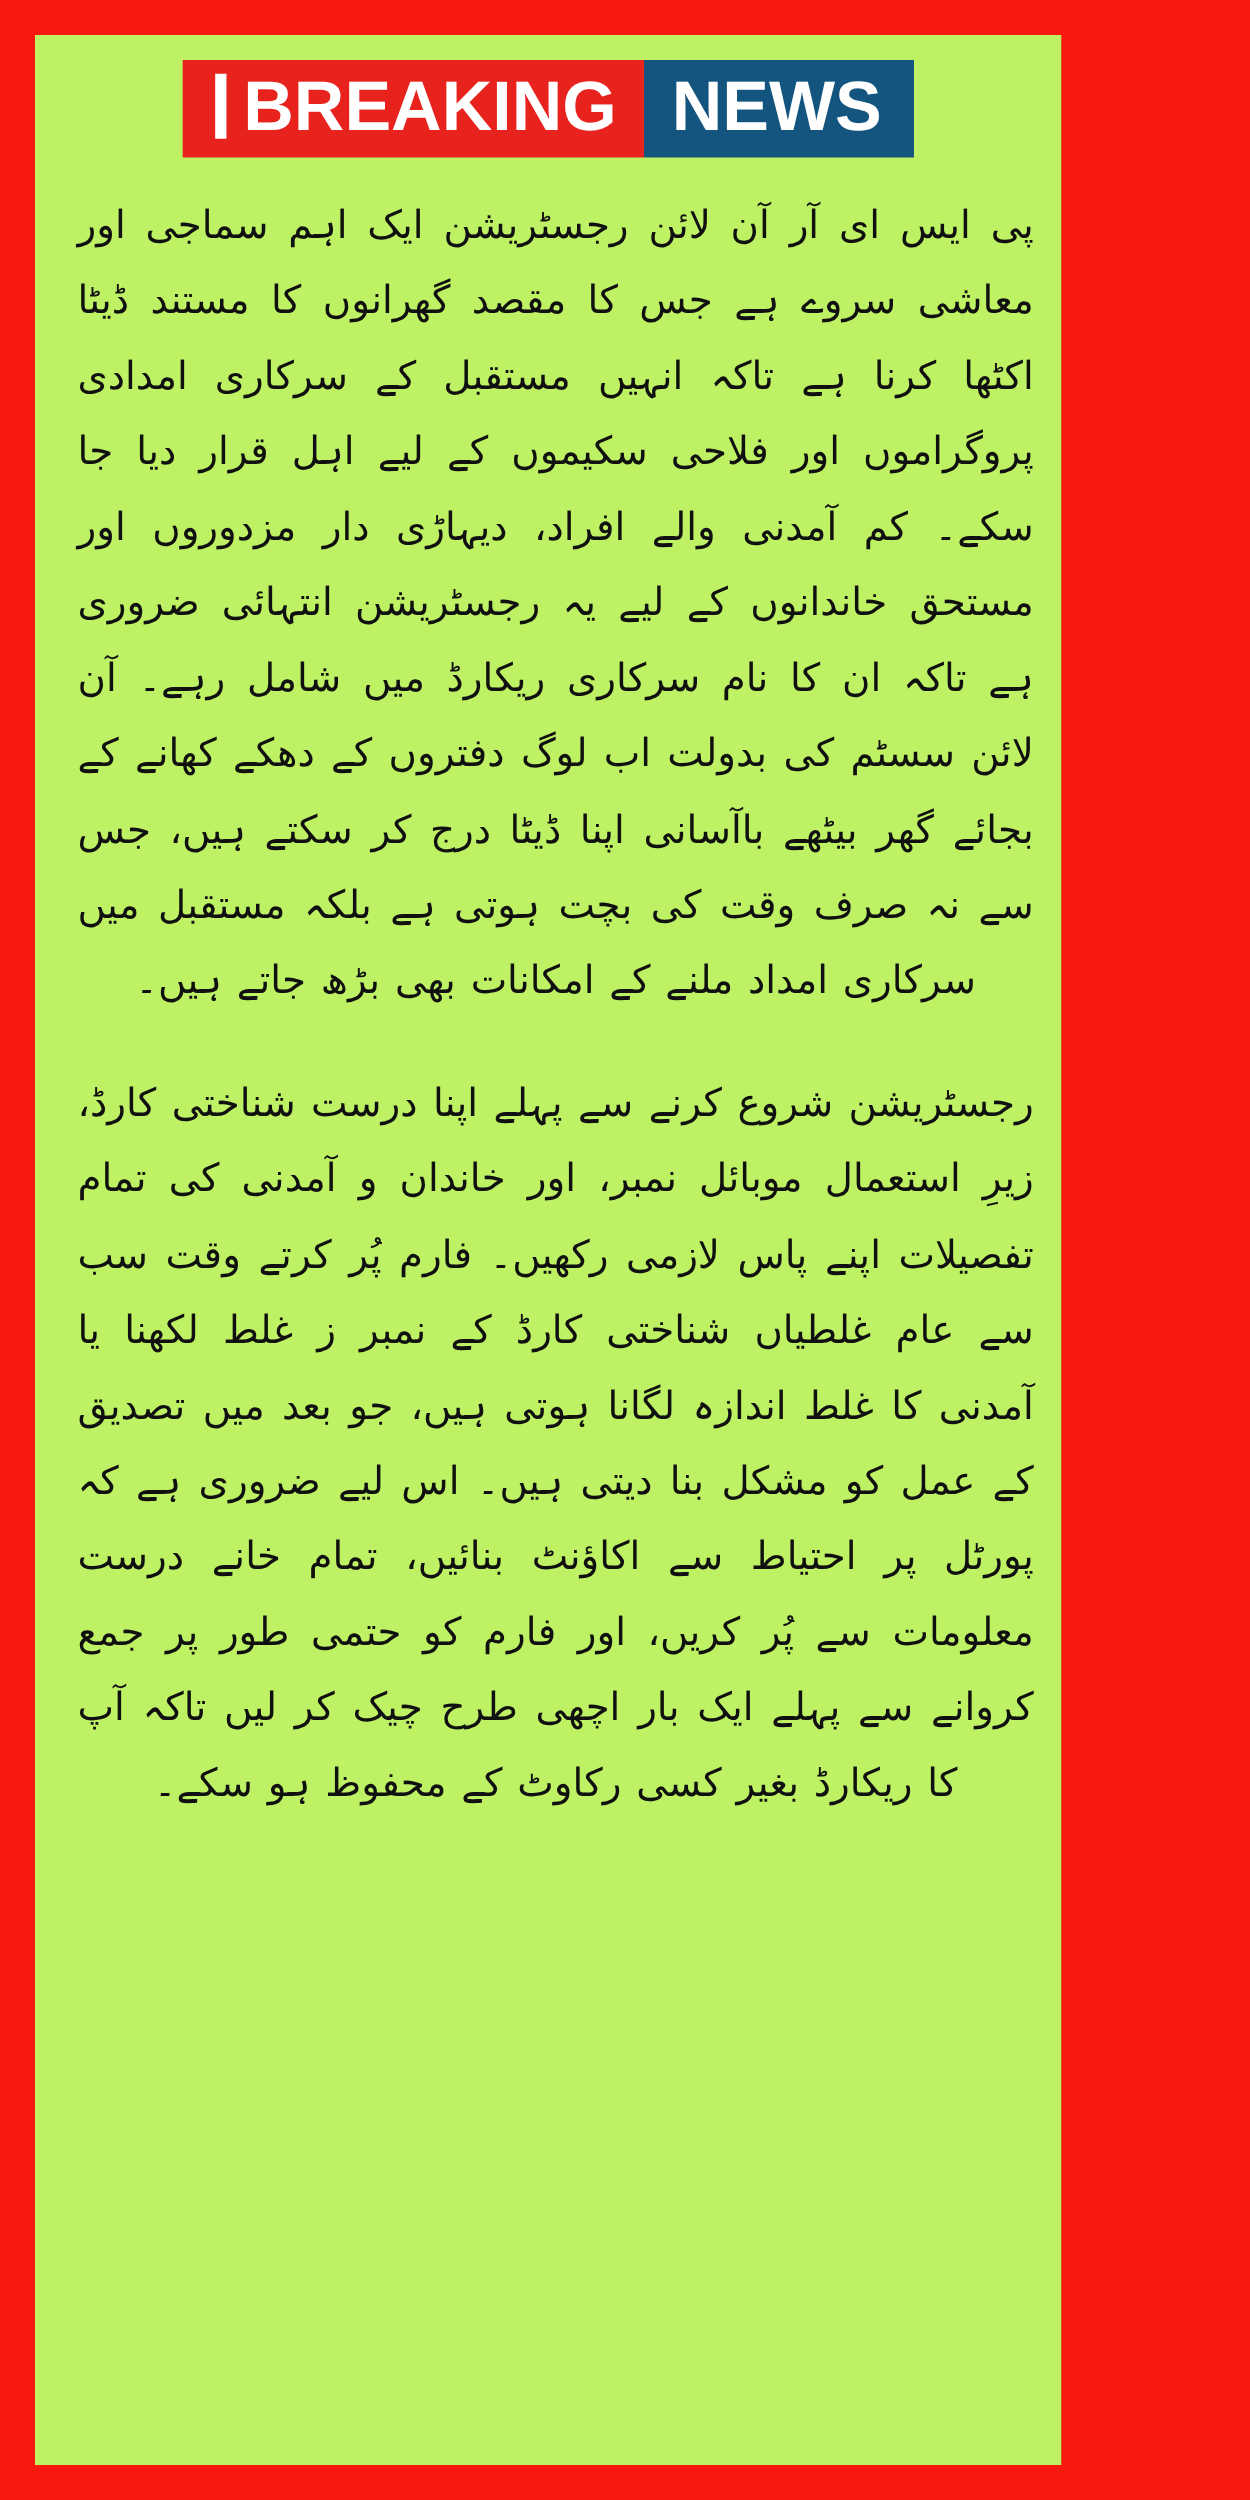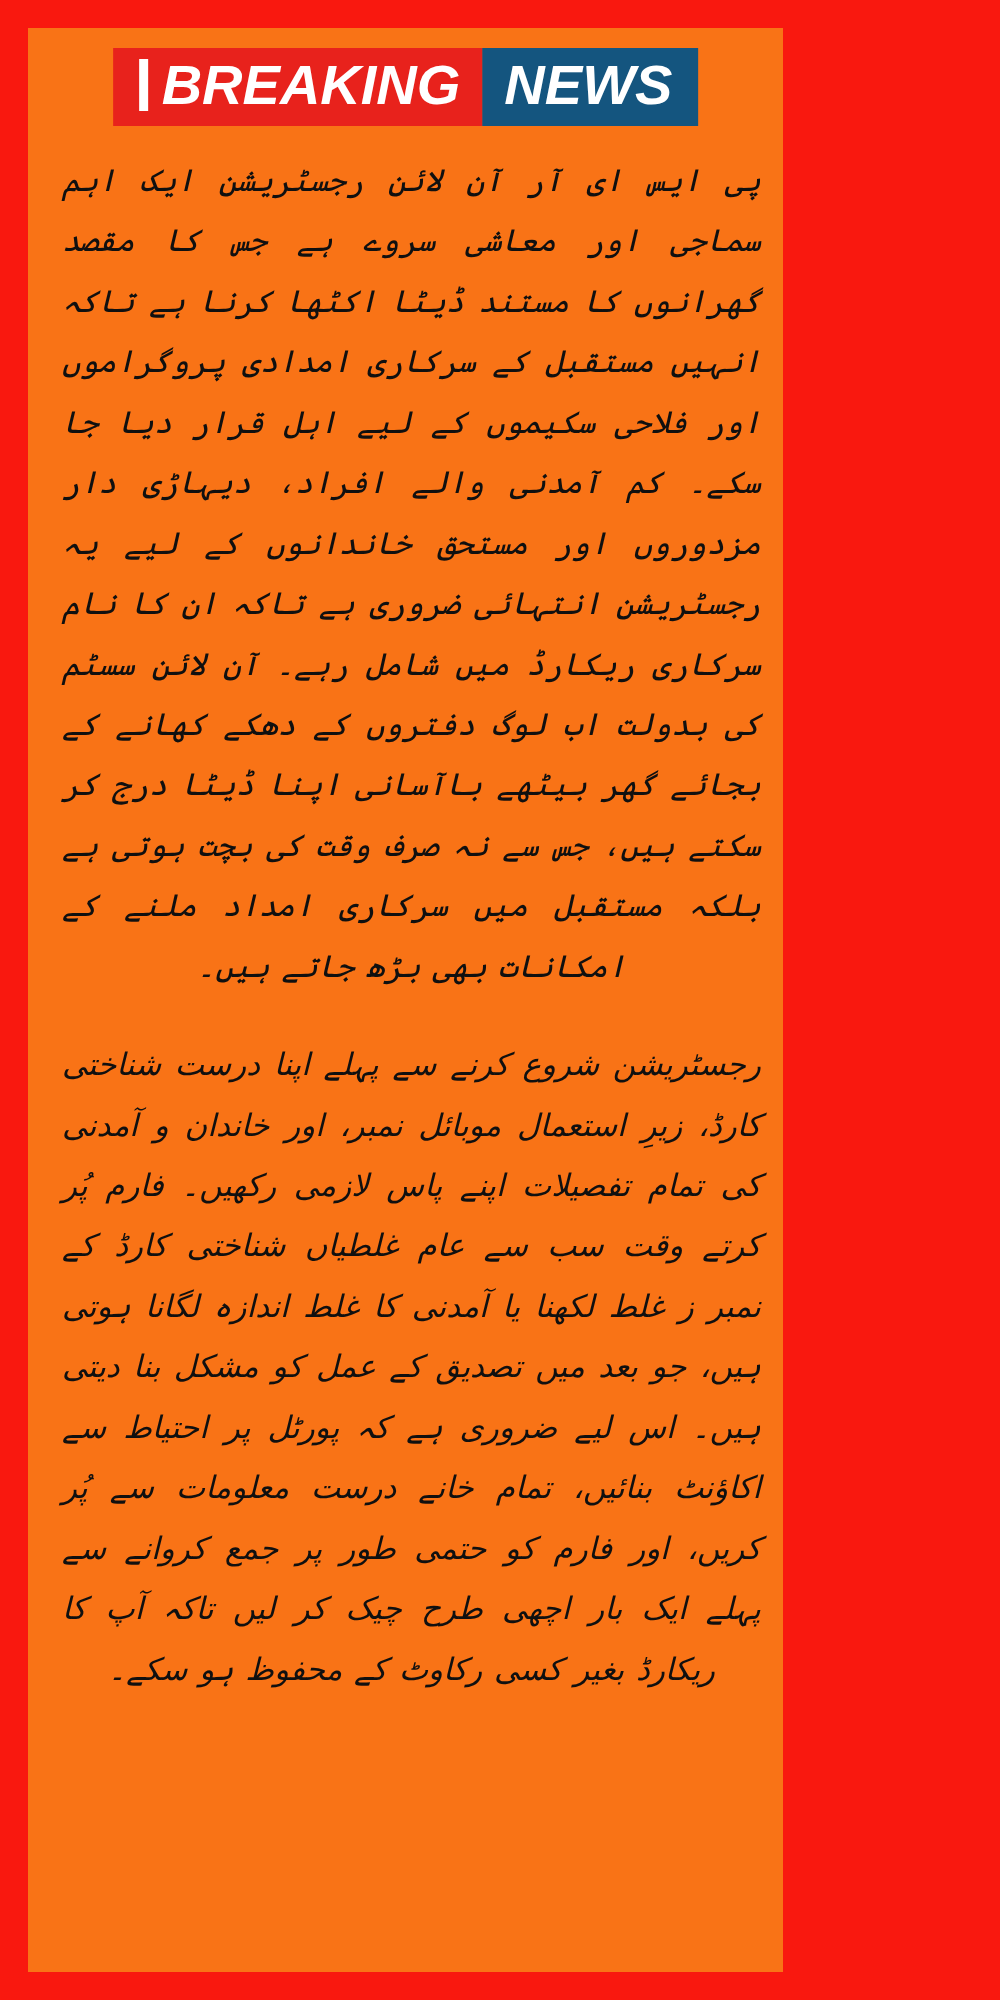--- a/index.html
+++ b/index.html
@@ -13,26 +13,25 @@
     height: 2000px;
     background: #f9180f;
     box-sizing: border-box;
     overflow: hidden;
     font-family: "Liberation Sans", sans-serif;
   }
   .inner-card {
     position: absolute;
     left: 28px;
     top: 28px;
-    width: 755px;
+    width: 821px;
     height: 1944px;
-    background: #f97316;
+    background: #bef264;
     box-sizing: border-box;
     overflow: hidden;
-    font-style: italic;
   }
   
   .banner-wrap {
     position: relative;
     width: 100%;
     height: 100px;
     margin-top: 12px;
     direction: ltr;
   }
   .banner {

